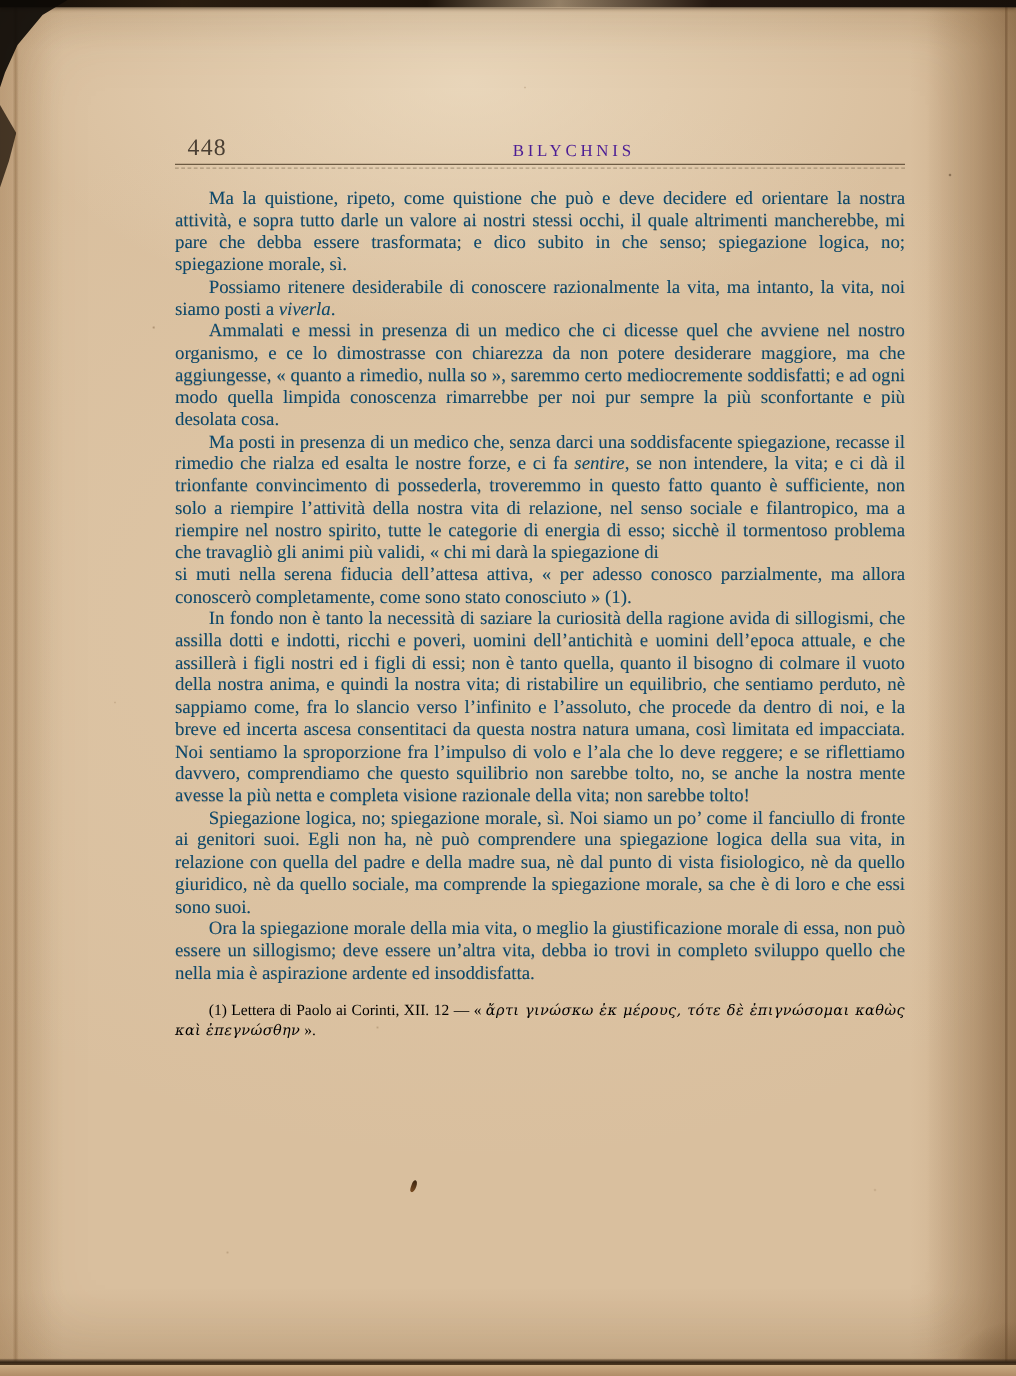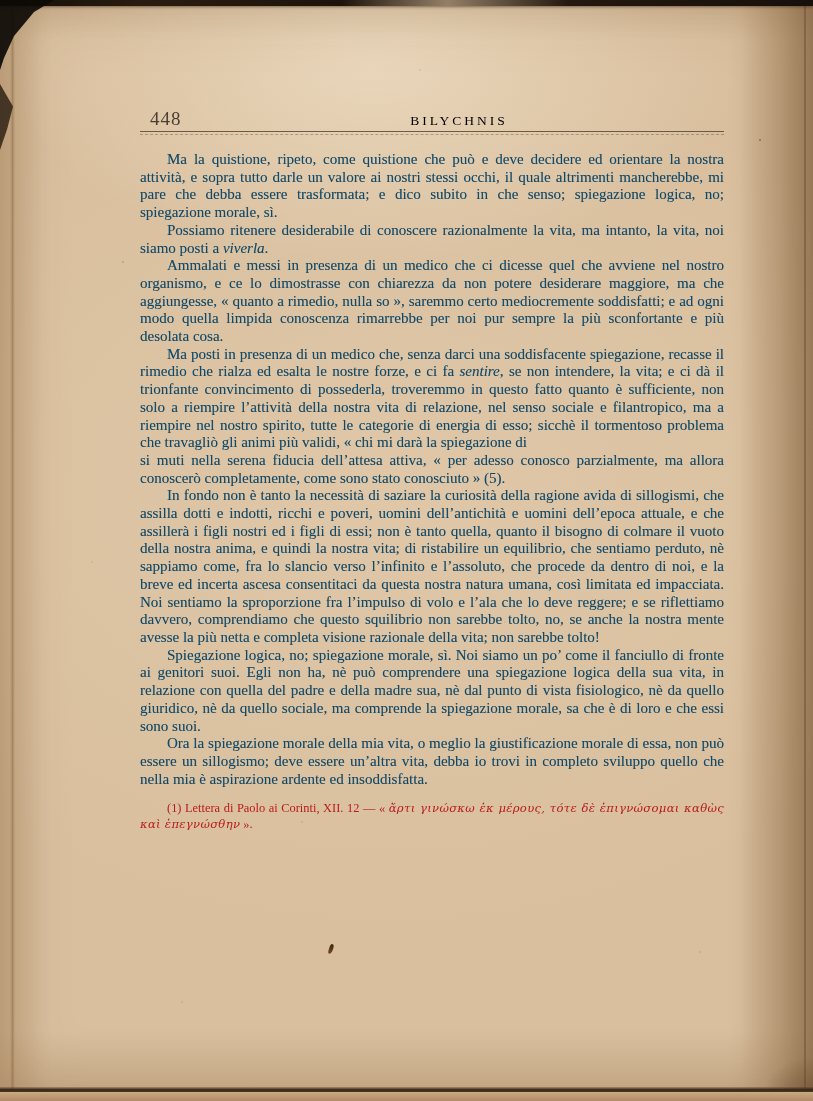--- a/index.html
+++ b/index.html
@@ -102,21 +102,21 @@
     position: relative; height: 22px;
   }
   .page-number {
     position: absolute; left: 10px; top: 0;
     font-size: 19px; letter-spacing: 1px; line-height: 22px; text-align: right;
   }
   .running-title {
     position: absolute; left: 50%; top: 4px;
     transform: translateX(-50%); margin-left: 27px;
     font-size: 13.5px; letter-spacing: 3px; line-height: 18px;
-    color: #000000;
+    color: #4c1d95;
   }
   .rule-1 {
     margin-top: 1px; height: 0;
     border-top: 1.4px solid rgba(88,70,48,0.85);
   }
   .rule-2 {
     margin-top: 2px; height: 0;
     border-top: 1px dashed rgba(88,70,48,0.38);
   }
   .body-text {
@@ -133,21 +133,21 @@
     text-align: center;
     word-spacing: 4px;
     margin: 9px 0 9px 0 !important;
   }
   .footnote {
     margin-top: 13px;
     font-size: 12.4px;
     line-height: 15.2px;
     text-align: justify;
     text-indent: 27px;
-    color: #b91c1c;
+    color: #000000;
   }
   .footnote .greek {
     font-family: "DejaVu Serif", serif;
     font-style: italic;
     font-size: 11.6px;
     letter-spacing: 0.3px;
   }
   i { font-style: italic; }
 </style>
 </head>
@@ -173,20 +173,20 @@
     <span class="running-title">BILYCHNIS</span>
   </div>
   <div class="rule-1"></div>
   <div class="rule-2"></div>
 
   <div class="body-text">
     <p class="indent">Ma la quistione, ripeto, come quistione che può e deve decidere ed orientare la nostra attività, e sopra tutto darle un valore ai nostri stessi occhi, il quale altrimenti mancherebbe, mi pare che debba essere trasformata; e dico subito in che senso; spiegazione logica, no; spiegazione morale, sì.</p>
     <p class="indent"><span>Possiamo ritenere desiderabile di conoscere razionalmente la vita, ma intanto, la vita, noi siamo posti a </span><i>viverla</i><span>.</span></p>
     <p class="indent">Ammalati e messi in presenza di un medico che ci dicesse quel che avviene nel nostro organismo, e ce lo dimostrasse con chiarezza da non potere desiderare maggiore, ma che aggiungesse, « quanto a rimedio, nulla so », saremmo certo mediocremente soddisfatti; e ad ogni modo quella limpida conoscenza rimarrebbe per noi pur sempre la più sconfortante e più desolata cosa.</p>
     <p class="indent"><span>Ma posti in presenza di un medico che, senza darci una soddisfacente spiegazione, recasse il rimedio che rialza ed esalta le nostre forze, e ci fa </span><i>sentire</i><span>, se non intendere, la vita; e ci dà il trionfante convincimento di possederla, troveremmo in questo fatto quanto è sufficiente, non solo a riempire l’attività della nostra vita di relazione, nel senso sociale e filantropico, ma a riempire nel nostro spirito, tutte le categorie di energia di esso; sicchè il tormentoso problema che travagliò gli animi più validi, « chi mi darà la spiegazione di</span></p>
-    <p>si muti nella serena fiducia dell’attesa attiva, « per adesso conosco parzialmente, ma allora conoscerò completamente, come sono stato conosciuto » (5).</p>
+    <p>si muti nella serena fiducia dell’attesa attiva, « per adesso conosco parzialmente, ma allora conoscerò completamente, come sono stato conosciuto » (1).</p>
     <p class="indent">In fondo non è tanto la necessità di saziare la curiosità della ragione avida di sillogismi, che assilla dotti e indotti, ricchi e poveri, uomini dell’antichità e uomini dell’epoca attuale, e che assillerà i figli nostri ed i figli di essi; non è tanto quella, quanto il bisogno di colmare il vuoto della nostra anima, e quindi la nostra vita; di ristabilire un equilibrio, che sentiamo perduto, nè sappiamo come, fra lo slancio verso l’infinito e l’assoluto, che procede da dentro di noi, e la breve ed incerta ascesa consentitaci da questa nostra natura umana, così limitata ed impacciata. Noi sentiamo la sproporzione fra l’impulso di volo e l’ala che lo deve reggere; e se riflettiamo davvero, comprendiamo che questo squilibrio non sarebbe tolto, no, se anche la nostra mente avesse la più netta e completa visione razionale della vita; non sarebbe tolto!</p>
     <p class="indent">Spiegazione logica, no; spiegazione morale, sì. Noi siamo un po’ come il fanciullo di fronte ai genitori suoi. Egli non ha, nè può comprendere una spiegazione logica della sua vita, in relazione con quella del padre e della madre sua, nè dal punto di vista fisiologico, nè da quello giuridico, nè da quello sociale, ma comprende la spiegazione morale, sa che è di loro e che essi sono suoi.</p>
     <p class="indent">Ora la spiegazione morale della mia vita, o meglio la giustificazione morale di essa, non può essere un sillogismo; deve essere un’altra vita, debba io trovi in completo sviluppo quello che nella mia è aspirazione ardente ed insoddisfatta.</p>
   </div>
 
   <div class="footnote"><span>(1) Lettera di Paolo ai Corinti, XII. 12 — « </span><span class="greek">ἄρτι γινώσκω ἐκ μέρους, τότε δὲ ἐπιγνώσομαι καθὼς καὶ ἐπεγνώσθην</span><span> ».</span></div>
 </div>
 
 </body></html>

